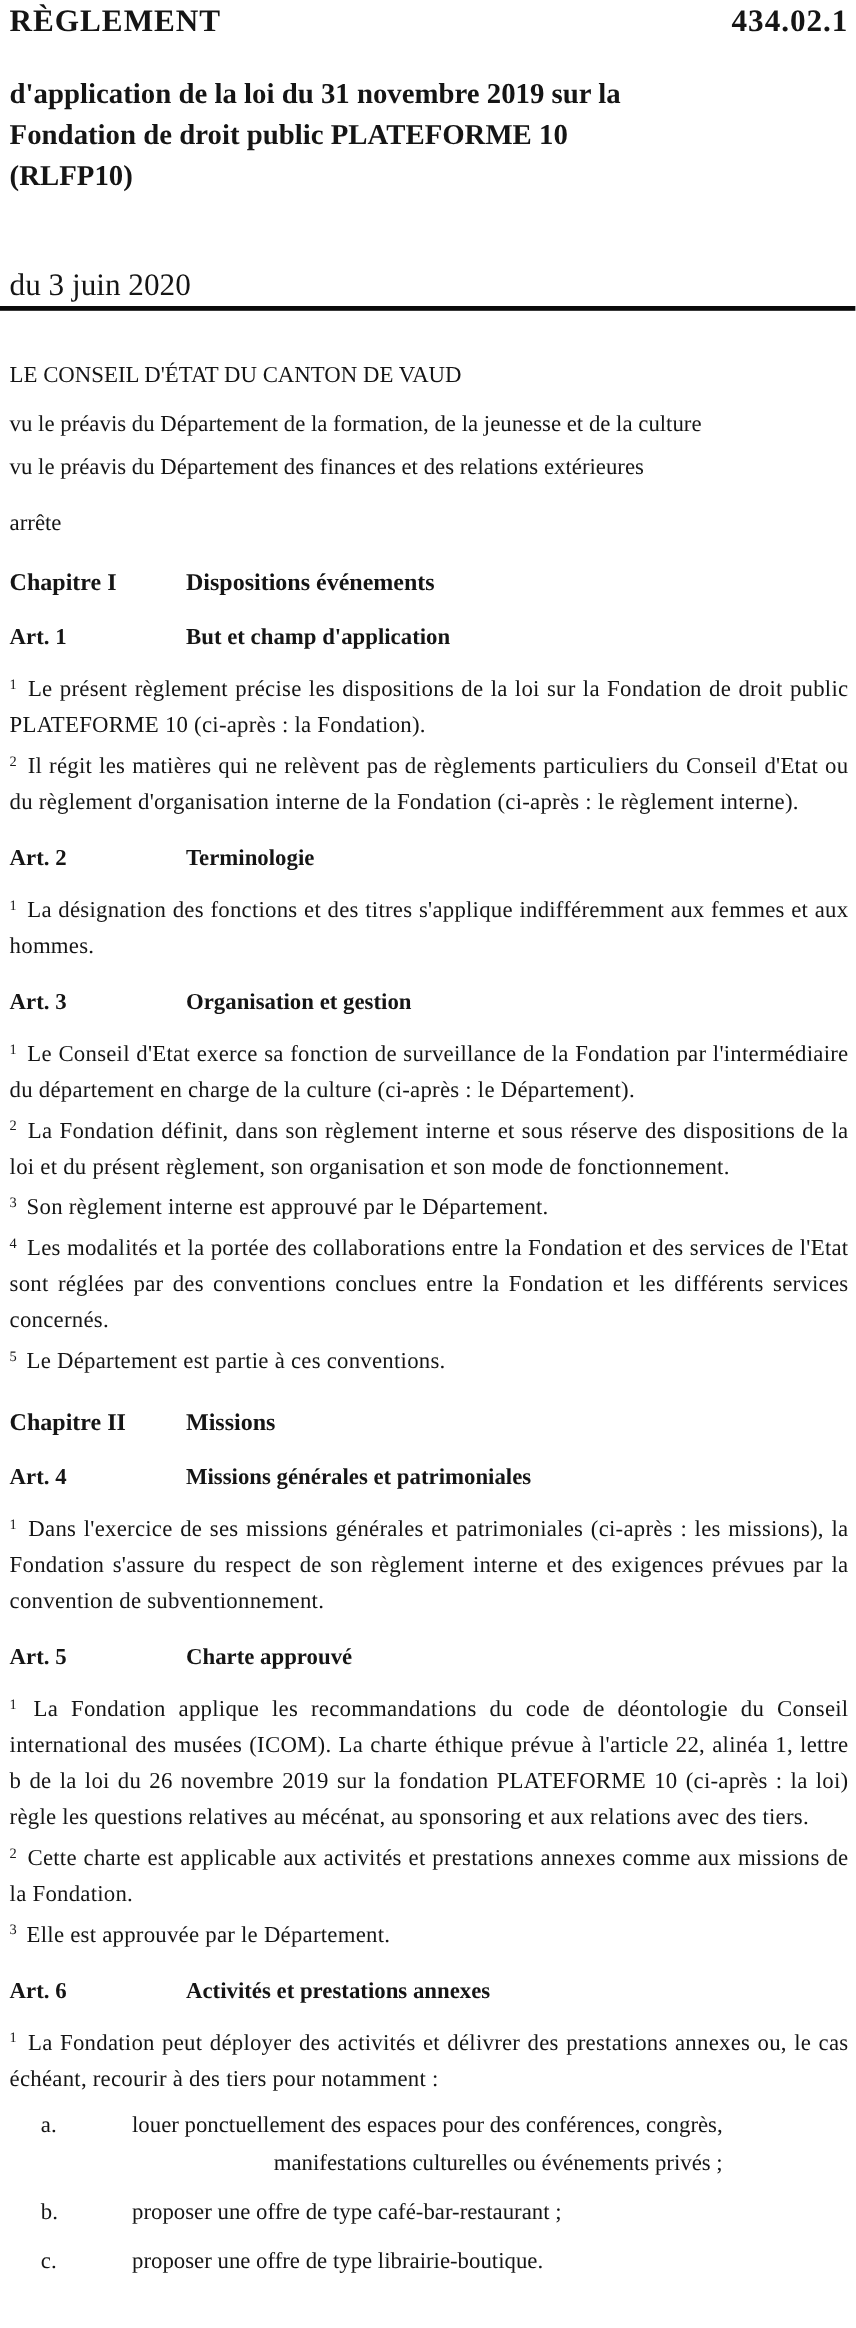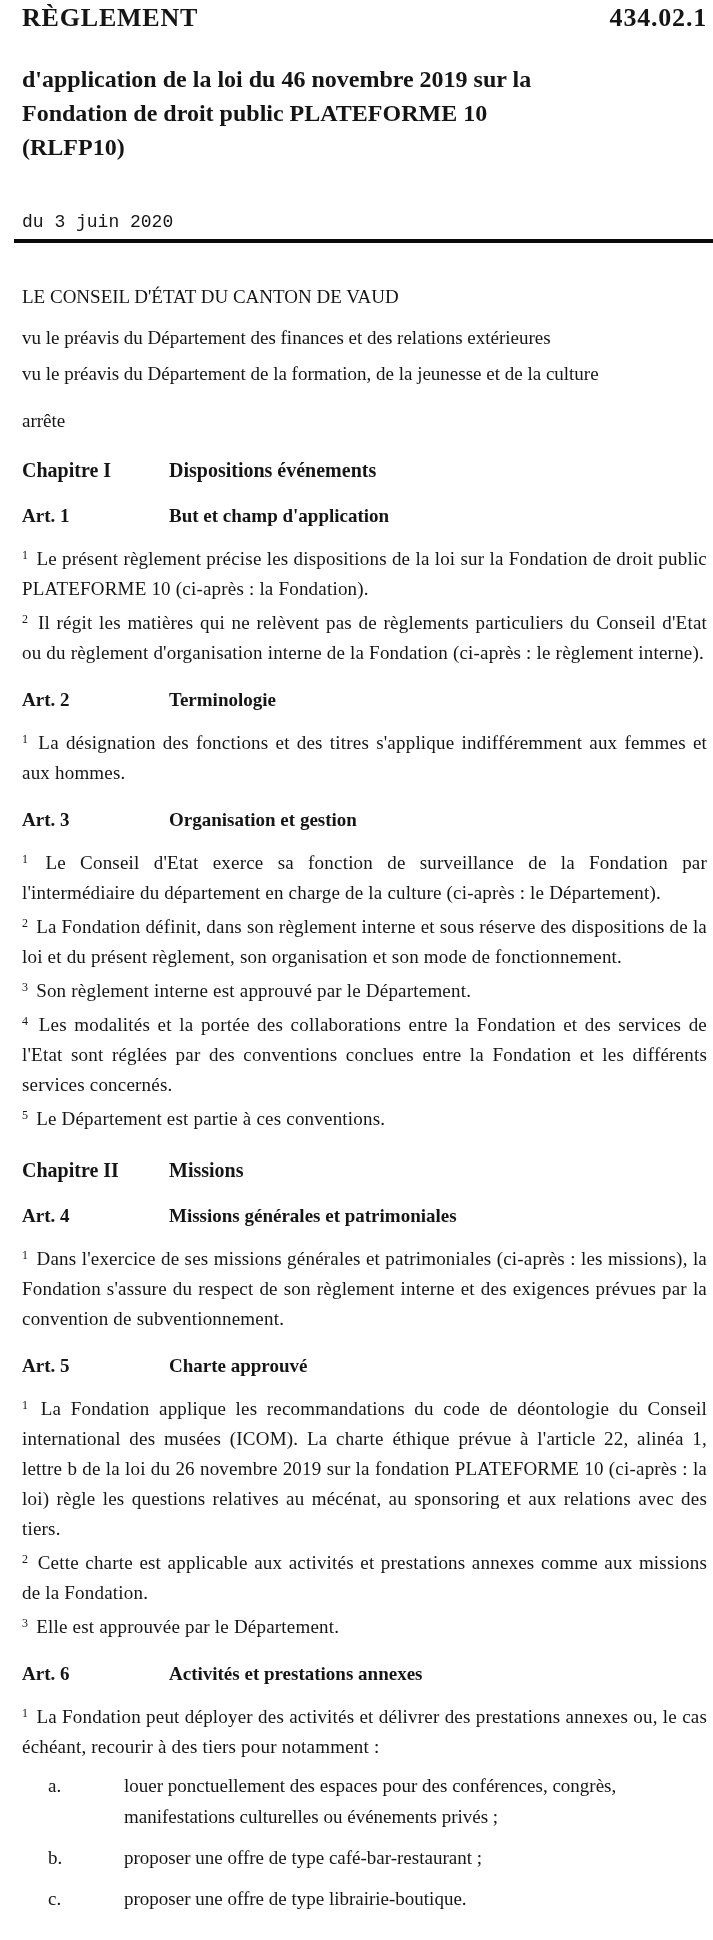--- a/index.html
+++ b/index.html
@@ -1,64 +1,64 @@
 <!DOCTYPE html>
 <html><head>
 <meta charset="utf-8">
 <style>
   html,body{margin:0;padding:0;}
   body{
     width:713px;height:1940px;overflow:hidden;background:#ffffff;color:#151515;
     font-family:"Liberation Serif","DejaVu Serif",serif;
     -webkit-font-smoothing:antialiased;
   }
-  .page{padding:4px 6px 0 22px;box-sizing:border-box;width:713px;height:1940px;overflow:hidden;}
+  .page{padding:4px 6px 0 8px;box-sizing:border-box;width:713px;height:1940px;overflow:hidden;}
   .docrow{display:flex;justify-content:space-between;align-items:baseline;
     font-weight:bold;font-size:26px;line-height:28px;letter-spacing:0.8px;}
   .doc-title{margin-top:30px;font-weight:bold;font-size:24px;line-height:34px;white-space:pre-line;}
-  .doc-date{margin-top:46px;font-size:18px;line-height:24px;font-family:Liberation Mono, monospace;}
+  .doc-date{margin-top:62px;font-size:26px;line-height:24px;}
   .rule{margin:5px -6px 0 -8px;height:4px;background:#0a0a0a;}
   .authority{margin-top:41px;font-size:19px;line-height:26px;font-family:Liberation Serif, serif;}
   .vu{margin-top:15px;font-size:19px;line-height:26px;}
   .vu + .vu{margin-top:10px;}
   .enact{margin-top:21px;font-size:19px;line-height:26px;}
   .h-ch{margin-top:23px;display:flex;font-weight:bold;font-size:20px;line-height:27px;}
   .h-art{margin-top:19px;display:flex;font-weight:bold;font-size:19px;line-height:25px;}
   .h-label{flex:0 0 147px;}
   .para{margin:4px 0 0 0;font-size:19px;line-height:30px;text-align:justify;letter-spacing:0.2px;}
   .h-art + .para, .h-ch + .para{margin-top:16px;}
   .pnum{font-size:12px;line-height:0;vertical-align:6px;margin-right:3px;}
   .list{margin-top:8px;}
   .li{display:flex;font-size:19px;line-height:31px;}
   .li + .li{margin-top:10px;}
   .li-marker{flex:0 0 76px;margin-left:26px;}
-  .li-text{white-space:pre-line;}
+  .li-text{white-space:pre-line;text-align:right;}
 </style>
 </head>
 <body>
 
 <div class="page">
 
   <div class="docrow">
     <span>RÈGLEMENT</span>
     <span>434.02.1</span>
   </div>
 
-  <div class="doc-title">d'application de la loi du 46 novembre 2019 sur la
+  <div class="doc-title">d'application de la loi du 31 novembre 2019 sur la
 Fondation de droit public PLATEFORME 10
 (RLFP10)</div>
 
   <div class="doc-date">du 3 juin 2020</div>
 
   <div class="rule"></div>
 
   <div class="authority">LE CONSEIL D'ÉTAT DU CANTON DE VAUD</div>
 
+  <div class="vu">vu le préavis du Département de la formation, de la jeunesse et de la culture</div>
   <div class="vu">vu le préavis du Département des finances et des relations extérieures</div>
-  <div class="vu">vu le préavis du Département de la formation, de la jeunesse et de la culture</div>
 
   <div class="enact">arrête</div>
 
   <div class="h-ch">
     <span class="h-label">Chapitre I</span>
     <span>Dispositions événements</span>
   </div>
 
   <div class="h-art">
     <span class="h-label">Art. 1</span>

